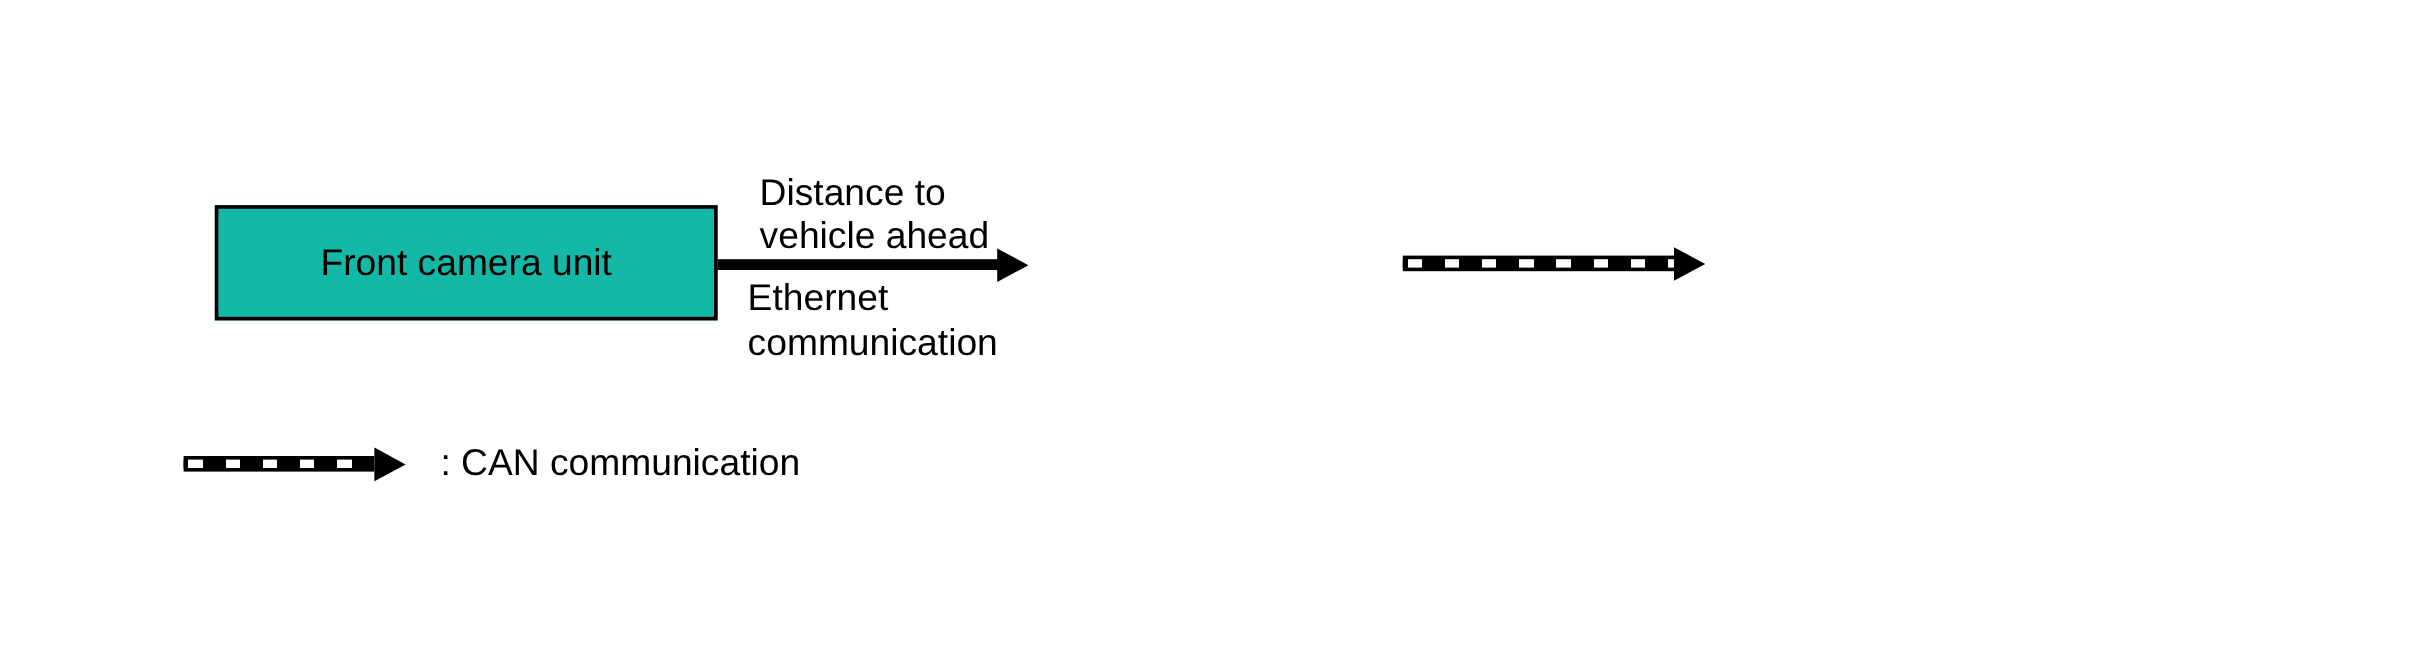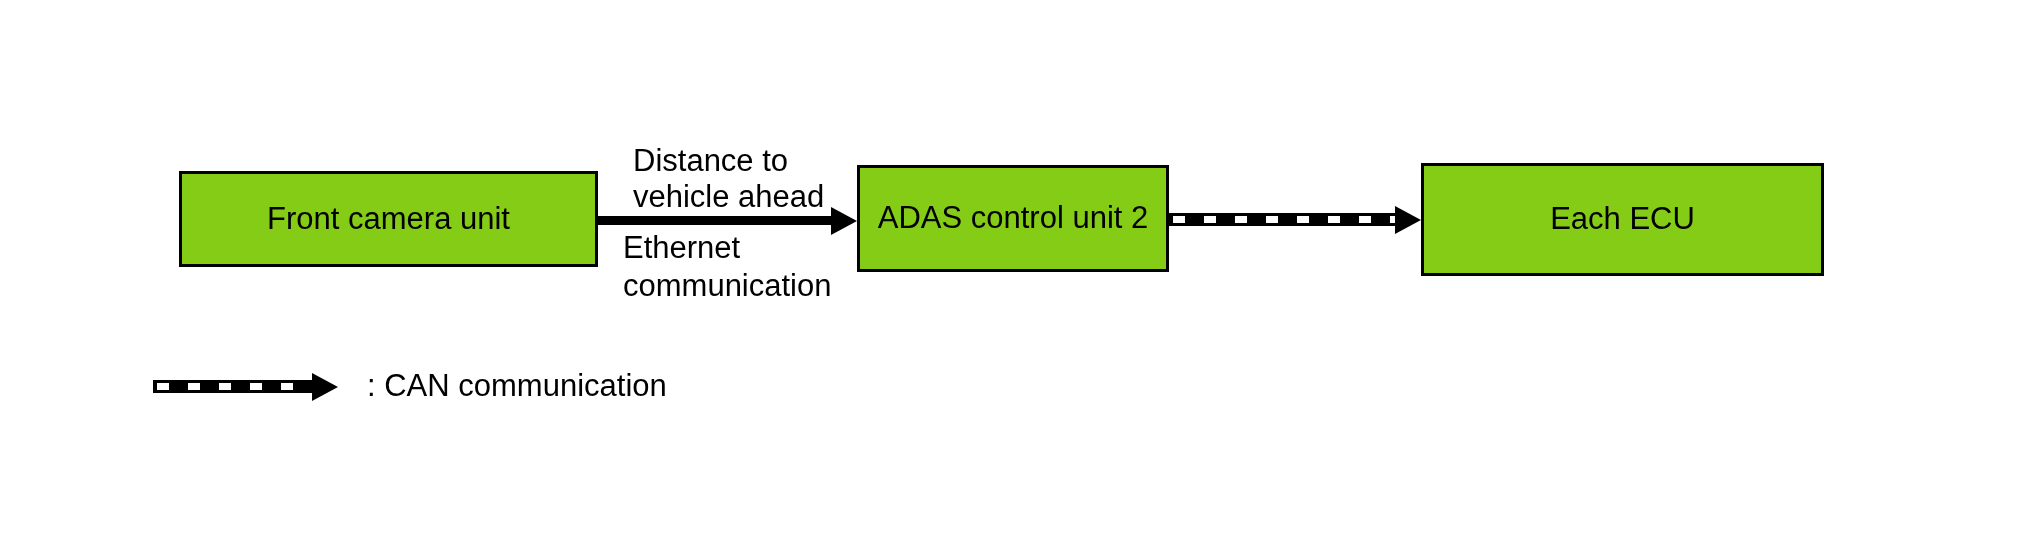--- a/index.html
+++ b/index.html
@@ -14,21 +14,21 @@
     background: #ffffff;
     font-family: "Liberation Sans", sans-serif;
     font-size: 31px;
     color: #000000;
     overflow: hidden;
   }
   .box {
     position: absolute;
     box-sizing: border-box;
     border: 3px solid #000000;
-    background: #84cc16;
+    background: #14b8a6;
     display: flex;
     align-items: center;
     justify-content: center;
     text-align: center;
     line-height: 1.1;
   }
   .box-front-camera { left: 179px; top: 171px; width: 419px; height: 96px; }
   .box-adas         { left: 857px; top: 165px; width: 312px; height: 107px; }
   .box-each-ecu     { left: 1421px; top: 163px; width: 403px; height: 113px; }
 
@@ -86,27 +86,21 @@
 </style>
 </head>
 <body>
 
 <div class="canvas">
 
   <div class="box box-front-camera">
     <span>Front camera unit</span>
   </div>
 
-  <div class="box box-adas">
-    <span>ADAS control unit 2</span>
-  </div>
 
-  <div class="box box-each-ecu">
-    <span>Each ECU</span>
-  </div>
 
   <div class="solid-arrow-body"></div>
   <div class="arrowhead solid-arrow-head"></div>
 
   <div class="link-label label-below">Ethernet
 communication</div>
 
   <div class="link-label label-above">Distance to
 vehicle ahead</div>
 

